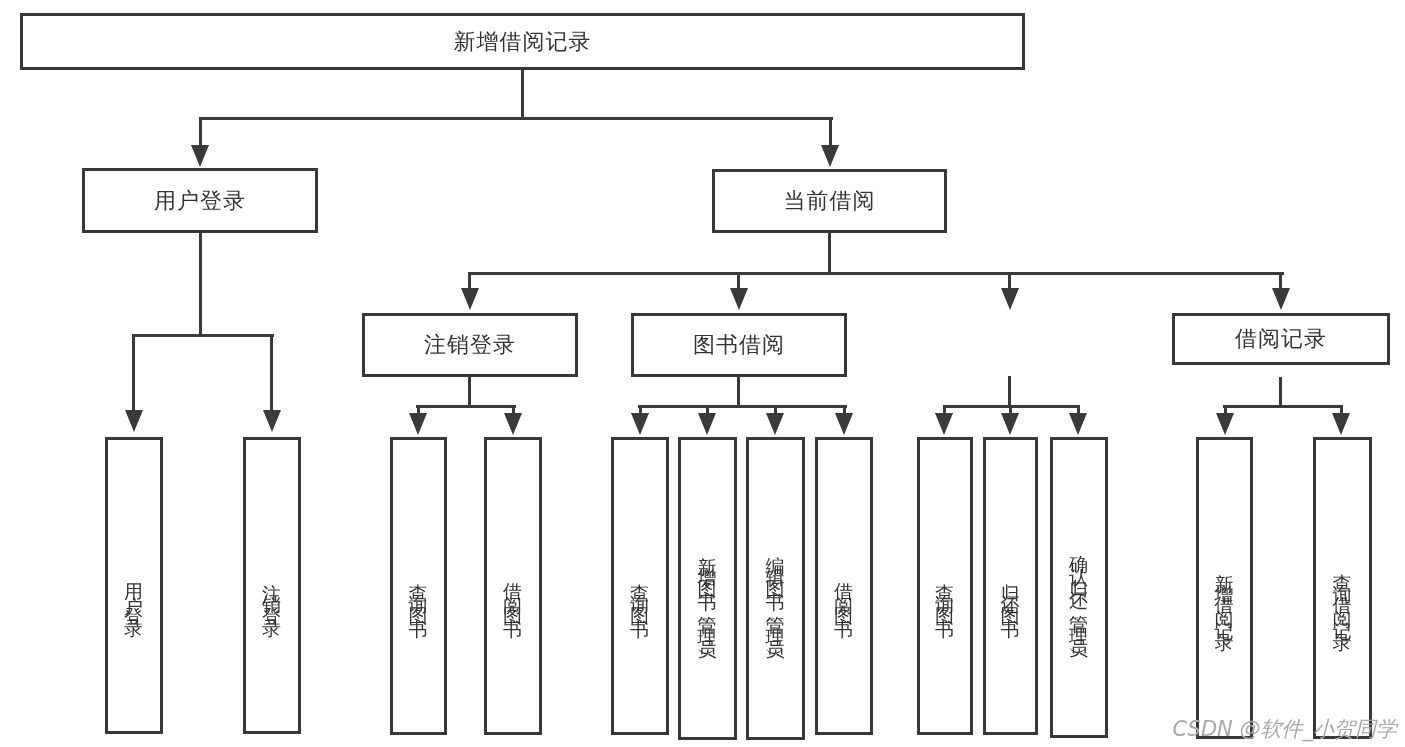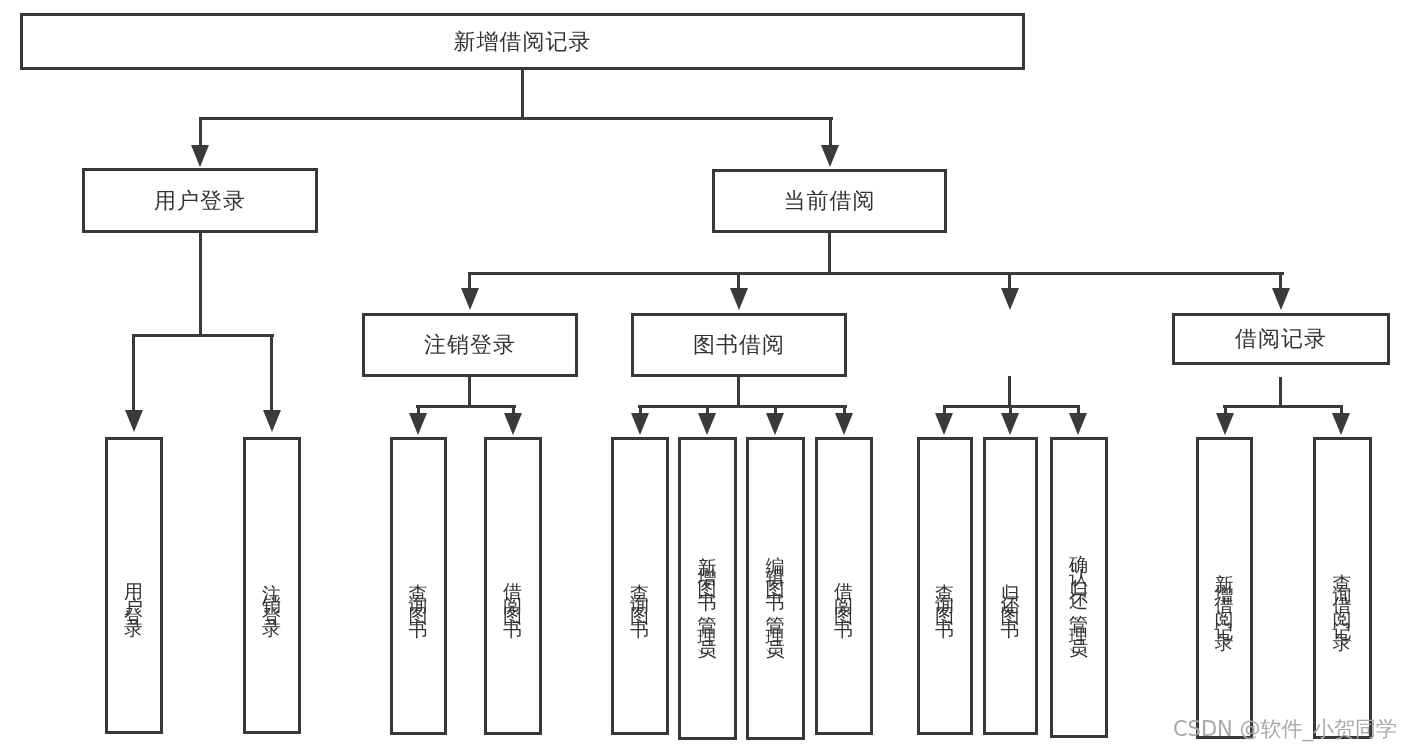--- a/index.html
+++ b/index.html
@@ -17,21 +17,21 @@
     writing-mode:vertical-rl;text-orientation:mixed;
     font-size:19px;letter-spacing:12px;line-height:1;margin-bottom:-12px;white-space:nowrap;
   }
   .hline,.vline{position:absolute;background:#3a3a3a;}
   .arr{
     position:absolute;width:0;height:0;
     border-left:9px solid transparent;border-right:9px solid transparent;
     border-top:22px solid #3a3a3a;
   }
   .watermark{
-    position:absolute;font-size:21px;color:#a8a8a8;white-space:nowrap;z-index:10;
+    position:absolute;font-size:21px;color:#a8a8a8;white-space:nowrap;z-index:10;font-style:italic;
   }
 </style>
 </head>
 <body>
 
 <div class="canvas">
 
   <div class="box hbox" style="left:20px;top:13px;width:1005px;height:57px">
     <span>新增借阅记录</span>
   </div>

